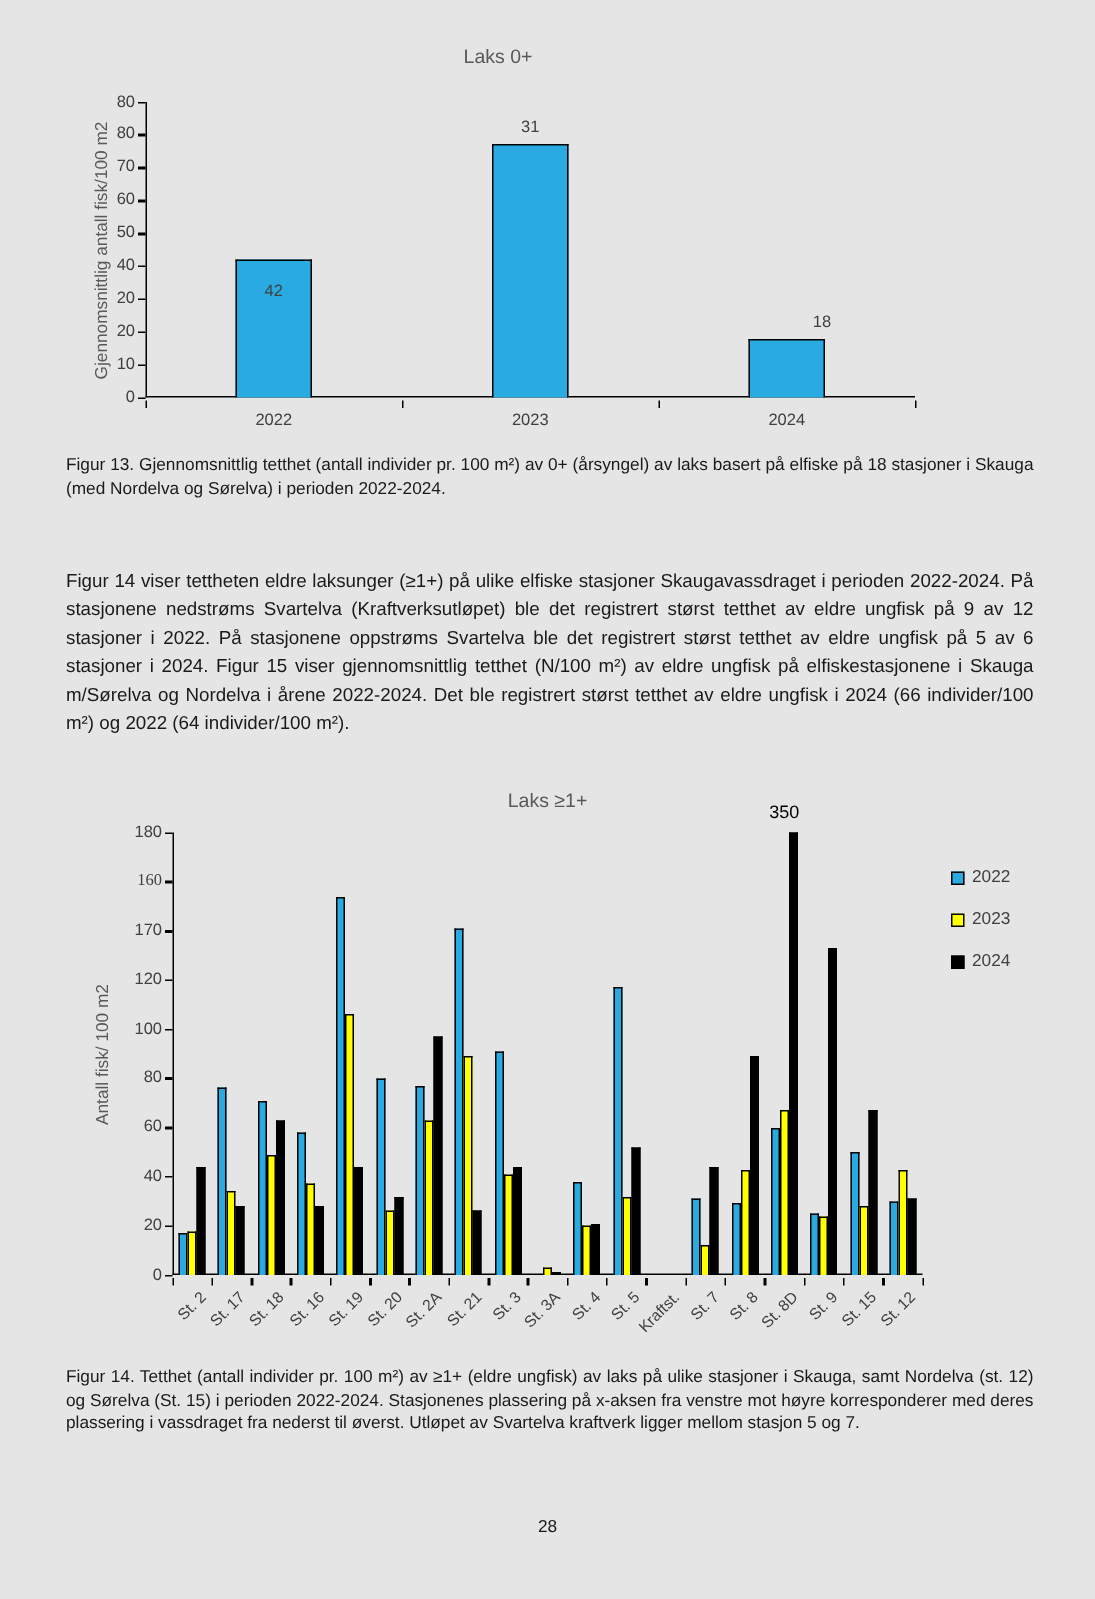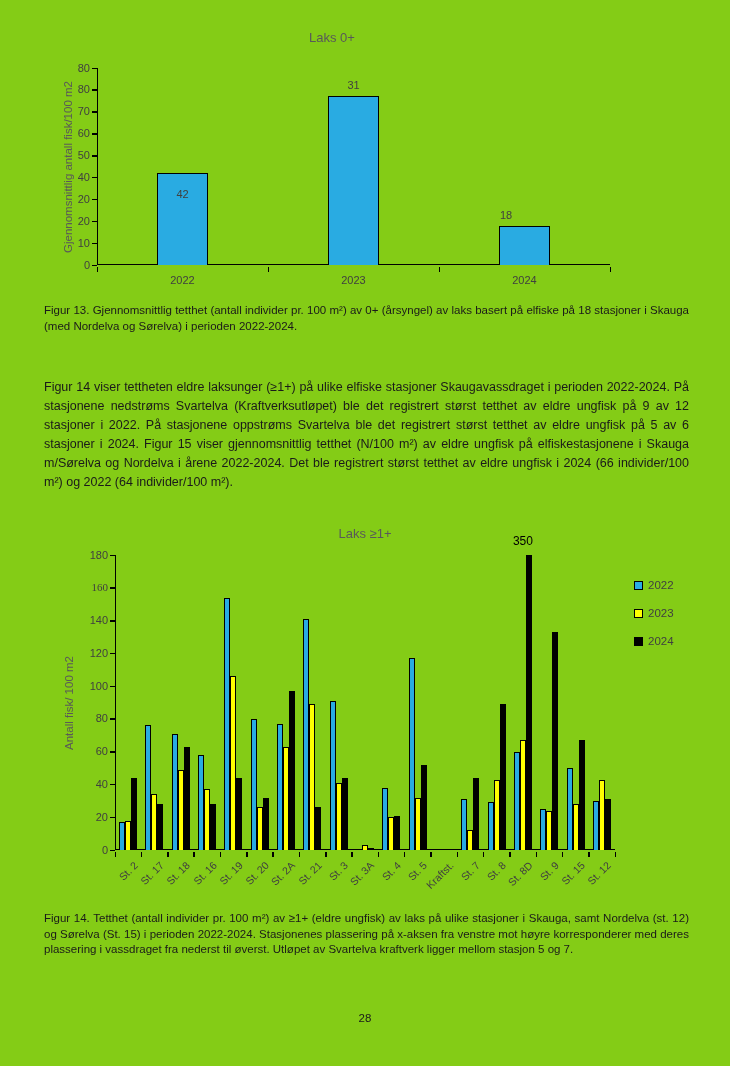--- a/index.html
+++ b/index.html
@@ -1,16 +1,16 @@
 <!DOCTYPE html>
 <html><head>
 <meta charset="utf-8">
 <style>
   html,body{margin:0;padding:0;background:#fff;}
-  .page{position:relative;width:730px;height:1066px;background:#84cc16;overflow:hidden;
+  .page{position:relative;width:730px;height:1066px;background:#e5e5e5;overflow:hidden;
         font-family:"Liberation Sans",sans-serif;color:#1a1a1a;}
   .chart{position:absolute;font-family:"Liberation Sans",sans-serif;}
   .chart *{position:absolute;box-sizing:border-box;}
   .chart-title{font-size:13px;color:#595959;white-space:nowrap;transform:translateX(-50%);}
   .chart-ylabel{font-size:11.5px;color:#595959;white-space:nowrap;
                 transform:translate(-50%,-50%) rotate(-90deg);}
   .chart-plot{border-left:1.5px solid #000;border-bottom:1.5px solid #000;}
   .ytick-label{width:34px;text-align:right;font-size:11px;color:#404040;line-height:13px;}
   .ytick-mark{background:#000;width:5px;height:1.5px;}
   .xtick-mark{background:#000;width:1.5px;height:5px;}
@@ -62,21 +62,21 @@
       <div class="xtick-mark" style="left: 212.5px; top: 238.5px;"></div>
       <div class="xtick-mark" style="left: 383.5px; top: 238.5px;"></div>
       <div class="xtick-mark" style="left: 554.5px; top: 238.5px;"></div>
       <div class="bar" style="left: 102px; top: 145.067px; width: 51px; height: 91.9333px; background: rgb(41, 171, 226);"></div>
       <div class="bar-value" style="left: 127.5px; top: 128.067px; margin-top: 32px;">42</div>
       <div class="xlabel-flat" style="left: 42px; width: 171px; top: 246px;">2022</div>
       <div class="bar" style="left: 273px; top: 68.4556px; width: 51px; height: 168.544px; background: rgb(41, 171, 226);"></div>
       <div class="bar-value" style="left: 298.5px; top: 51.4556px;">31</div>
       <div class="xlabel-flat" style="left: 213px; width: 171px; top: 246px;">2023</div>
       <div class="bar" style="left: 444px; top: 197.6px; width: 51px; height: 39.4px; background: rgb(41, 171, 226);"></div>
-      <div class="bar-value" style="left: 451px; top: 180.6px;">18</div>
+      <div class="bar-value" style="left: 493px; top: 180.6px;">18</div>
       <div class="xlabel-flat" style="left: 384px; width: 171px; top: 246px;">2024</div>
     </div>
 
   <p class="caption" style="top:303px;">Figur 13. Gjennomsnittlig tetthet (antall individer pr. 100 m²) av 0+ (årsyngel) av laks basert på elfiske på 18 stasjoner i Skauga (med Nordelva og Sørelva) i perioden 2022-2024.</p>
 
   <p class="bodytext" style="top:378px;">Figur 14 viser tettheten eldre laksunger (≥1+) på ulike elfiske stasjoner Skaugavassdraget i perioden 2022-2024. På stasjonene nedstrøms Svartelva (Kraftverksutløpet) ble det registrert størst tetthet av eldre ungfisk på 9 av 12 stasjoner i 2022. På stasjonene oppstrøms Svartelva ble det registrert størst tetthet av eldre ungfisk på 5 av 6 stasjoner i 2024. Figur 15 viser gjennomsnittlig tetthet (N/100 m²) av eldre ungfisk på elfiskestasjonene i Skauga m/Sørelva og Nordelva i årene 2022-2024. Det ble registrert størst tetthet av eldre ungfisk i 2024 (66 individer/100 m²) og 2022 (64 individer/100 m²).</p>
 
   <div class="chart" id="chart2" style="left:50px;top:523px;width:680px;height:385px;">
       <div class="chart-title" style="left: 315px; top: 3px;">Laks ≥1+</div>
       <div class="chart-ylabel" style="left: 19px; top: 179.5px;">Antall fisk/ 100 m2</div>
@@ -88,21 +88,21 @@
       <div class="ytick-label" style="left: 24px; top: 254.944px;">40</div>
       <div class="ytick-mark" style="left: 60px; top: 260.944px;"></div>
       <div class="ytick-label" style="left: 24px; top: 222.167px;">60</div>
       <div class="ytick-mark" style="left: 60px; top: 228.167px;"></div>
       <div class="ytick-label" style="left: 24px; top: 189.389px;">80</div>
       <div class="ytick-mark" style="left: 60px; top: 195.389px;"></div>
       <div class="ytick-label" style="left: 24px; top: 156.611px;">100</div>
       <div class="ytick-mark" style="left: 60px; top: 162.611px;"></div>
       <div class="ytick-label" style="left: 24px; top: 123.833px;">120</div>
       <div class="ytick-mark" style="left: 60px; top: 129.833px;"></div>
-      <div class="ytick-label" style="left: 24px; top: 91.0556px;">140</div>
+      <div class="ytick-label" style="left: 24px; top: 91.0556px;">170</div>
       <div class="ytick-mark" style="left: 60px; top: 97.0556px;"></div>
       <div class="ytick-label" style="left: 24px; top: 58.2778px; font-family: Liberation Serif, serif;">160</div>
       <div class="ytick-mark" style="left: 60px; top: 64.2778px;"></div>
       <div class="ytick-label" style="left: 24px; top: 25.5px;">180</div>
       <div class="ytick-mark" style="left: 60px; top: 31.5px;"></div>
       <div class="xtick-mark" style="left: 64.5px; top: 328.5px;"></div>
       <div class="xtick-mark" style="left: 90.8158px; top: 328.5px;"></div>
       <div class="xtick-mark" style="left: 117.132px; top: 328.5px;"></div>
       <div class="xtick-mark" style="left: 143.447px; top: 328.5px;"></div>
       <div class="xtick-mark" style="left: 169.763px; top: 328.5px;"></div>

